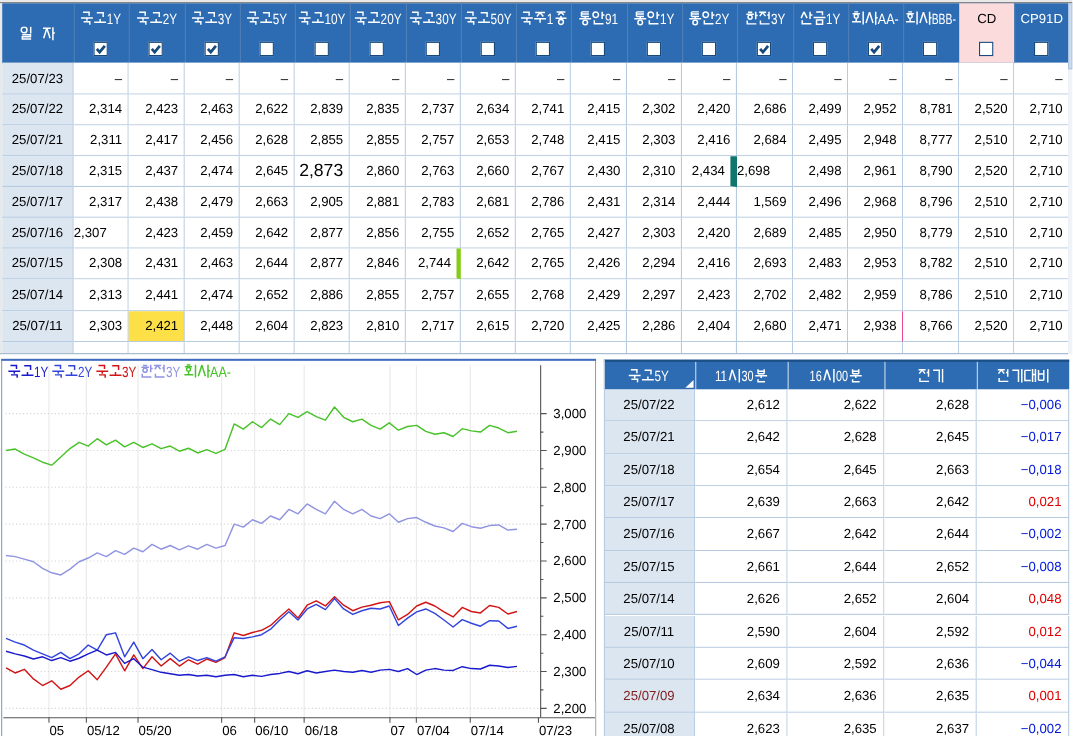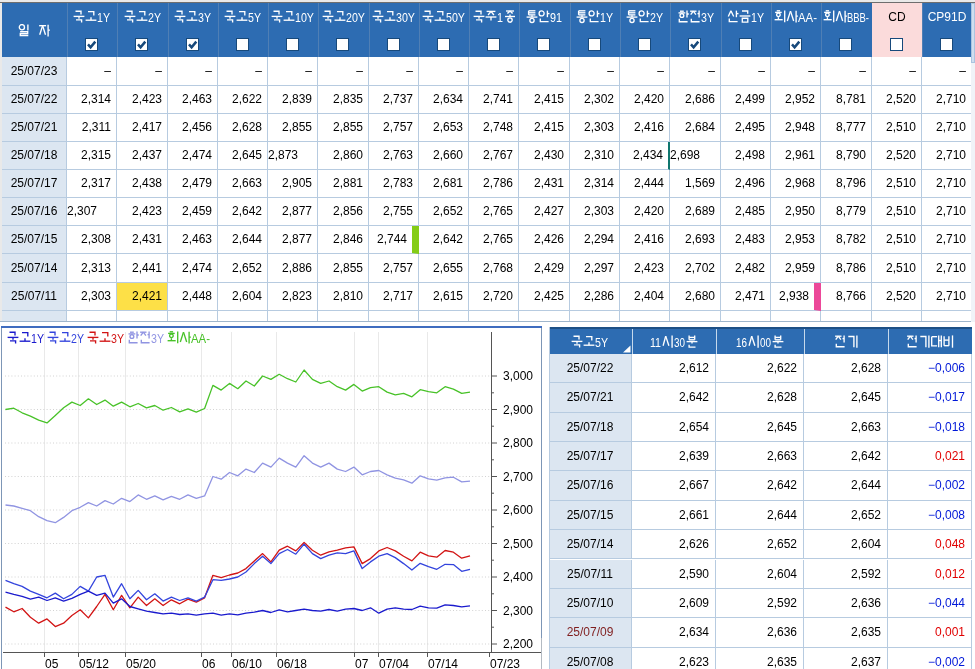--- a/index.html
+++ b/index.html
@@ -343,28 +343,28 @@
     <div style="position:absolute;left:721px;top:114px;width:50px;height:28px;background:#fff;border-right:1px solid #b7cbe0;border-bottom:1px solid #b7cbe0;text-align:right;line-height:27px;font-size:12px;box-sizing:border-box;padding-right:5px">2,495</div>
     <div style="position:absolute;left:771px;top:114px;width:50px;height:28px;background:#fff;border-right:1px solid #b7cbe0;border-bottom:1px solid #b7cbe0;text-align:right;line-height:27px;font-size:12px;box-sizing:border-box;padding-right:5px">2,948</div>
     <div style="position:absolute;left:821px;top:114px;width:51px;height:28px;background:#fff;border-right:1px solid #b7cbe0;border-bottom:1px solid #b7cbe0;text-align:right;line-height:27px;font-size:12px;box-sizing:border-box;padding-right:5px">8,777</div>
     <div style="position:absolute;left:872px;top:114px;width:50px;height:28px;background:#fff;border-right:1px solid #b7cbe0;border-bottom:1px solid #b7cbe0;text-align:right;line-height:27px;font-size:12px;box-sizing:border-box;padding-right:5px">2,510</div>
     <div style="position:absolute;left:922px;top:114px;width:50px;height:28px;background:#fff;border-right:1px solid #b7cbe0;border-bottom:1px solid #b7cbe0;text-align:right;line-height:27px;font-size:12px;box-sizing:border-box;padding-right:5px">2,710</div>
     <div style="position:absolute;left:2px;top:142px;width:65px;height:28px;background:#dce6f1;border-right:1px solid #b7cbe0;border-bottom:1px solid #b7cbe0;text-align:center;line-height:27px;font-size:12px;box-sizing:border-box">25/07/18</div>
     <div style="position:absolute;left:67px;top:142px;width:50px;height:28px;background:#fff;border-right:1px solid #b7cbe0;border-bottom:1px solid #b7cbe0;text-align:right;line-height:27px;font-size:12px;box-sizing:border-box;padding-right:5px">2,315</div>
     <div style="position:absolute;left:117px;top:142px;width:51px;height:28px;background:#fff;border-right:1px solid #b7cbe0;border-bottom:1px solid #b7cbe0;text-align:right;line-height:27px;font-size:12px;box-sizing:border-box;padding-right:5px">2,437</div>
     <div style="position:absolute;left:168px;top:142px;width:50px;height:28px;background:#fff;border-right:1px solid #b7cbe0;border-bottom:1px solid #b7cbe0;text-align:right;line-height:27px;font-size:12px;box-sizing:border-box;padding-right:5px">2,474</div>
     <div style="position:absolute;left:218px;top:142px;width:50px;height:28px;background:#fff;border-right:1px solid #b7cbe0;border-bottom:1px solid #b7cbe0;text-align:right;line-height:27px;font-size:12px;box-sizing:border-box;padding-right:5px">2,645</div>
-    <div style="position:absolute;left:268px;top:142px;width:50px;height:28px;background:#fff;border-right:1px solid #b7cbe0;border-bottom:1px solid #b7cbe0;line-height:27px;font-size:12px;box-sizing:border-box;padding-right:5px">2,873</div>
+    <div style="position:absolute;left:268px;top:142px;width:50px;height:28px;background:#fff;border-right:1px solid #b7cbe0;border-bottom:1px solid #b7cbe0;text-align:right;line-height:27px;font-size:16px;box-sizing:border-box;padding-right:5px">2,873</div>
     <div style="position:absolute;left:318px;top:142px;width:51px;height:28px;background:#fff;border-right:1px solid #b7cbe0;border-bottom:1px solid #b7cbe0;text-align:right;line-height:27px;font-size:12px;box-sizing:border-box;padding-right:5px">2,860</div>
     <div style="position:absolute;left:369px;top:142px;width:50px;height:28px;background:#fff;border-right:1px solid #b7cbe0;border-bottom:1px solid #b7cbe0;text-align:right;line-height:27px;font-size:12px;box-sizing:border-box;padding-right:5px">2,763</div>
     <div style="position:absolute;left:419px;top:142px;width:50px;height:28px;background:#fff;border-right:1px solid #b7cbe0;border-bottom:1px solid #b7cbe0;text-align:right;line-height:27px;font-size:12px;box-sizing:border-box;padding-right:5px">2,660</div>
     <div style="position:absolute;left:469px;top:142px;width:50px;height:28px;background:#fff;border-right:1px solid #b7cbe0;border-bottom:1px solid #b7cbe0;text-align:right;line-height:27px;font-size:12px;box-sizing:border-box;padding-right:5px">2,767</div>
     <div style="position:absolute;left:519px;top:142px;width:51px;height:28px;background:#fff;border-right:1px solid #b7cbe0;border-bottom:1px solid #b7cbe0;text-align:right;line-height:27px;font-size:12px;box-sizing:border-box;padding-right:5px">2,430</div>
     <div style="position:absolute;left:570px;top:142px;width:50px;height:28px;background:#fff;border-right:1px solid #b7cbe0;border-bottom:1px solid #b7cbe0;text-align:right;line-height:27px;font-size:12px;box-sizing:border-box;padding-right:5px">2,310</div>
-    <div style="position:absolute;left:620px;top:142px;width:50px;height:28px;background:#fff;border-right:2px solid #0f766e;border-bottom:1px solid #b7cbe0;text-align:right;line-height:27px;font-size:12px;box-sizing:border-box;padding-right:5px">2,434</div>
+    <div style="position:absolute;left:620px;top:142px;width:50px;height:28px;background:#fff;border-right:6px solid #0f766e;border-bottom:1px solid #b7cbe0;text-align:right;line-height:27px;font-size:12px;box-sizing:border-box;padding-right:5px">2,434</div>
     <div style="position:absolute;left:670px;top:142px;width:51px;height:28px;background:#fff;border-right:1px solid #b7cbe0;border-bottom:1px solid #b7cbe0;line-height:27px;font-size:12px;box-sizing:border-box;padding-right:20px">2,698</div>
     <div style="position:absolute;left:721px;top:142px;width:50px;height:28px;background:#fff;border-right:1px solid #b7cbe0;border-bottom:1px solid #b7cbe0;text-align:right;line-height:27px;font-size:12px;box-sizing:border-box;padding-right:5px">2,498</div>
     <div style="position:absolute;left:771px;top:142px;width:50px;height:28px;background:#fff;border-right:1px solid #b7cbe0;border-bottom:1px solid #b7cbe0;text-align:right;line-height:27px;font-size:12px;box-sizing:border-box;padding-right:5px">2,961</div>
     <div style="position:absolute;left:821px;top:142px;width:51px;height:28px;background:#fff;border-right:1px solid #b7cbe0;border-bottom:1px solid #b7cbe0;text-align:right;line-height:27px;font-size:12px;box-sizing:border-box;padding-right:5px">8,790</div>
     <div style="position:absolute;left:872px;top:142px;width:50px;height:28px;background:#fff;border-right:1px solid #b7cbe0;border-bottom:1px solid #b7cbe0;text-align:right;line-height:27px;font-size:12px;box-sizing:border-box;padding-right:5px">2,520</div>
     <div style="position:absolute;left:922px;top:142px;width:50px;height:28px;background:#fff;border-right:1px solid #b7cbe0;border-bottom:1px solid #b7cbe0;text-align:right;line-height:27px;font-size:12px;box-sizing:border-box;padding-right:5px">2,710</div>
     <div style="position:absolute;left:2px;top:170px;width:65px;height:28px;background:#dce6f1;border-right:1px solid #b7cbe0;border-bottom:1px solid #b7cbe0;text-align:center;line-height:27px;font-size:12px;box-sizing:border-box">25/07/17</div>
     <div style="position:absolute;left:67px;top:170px;width:50px;height:28px;background:#fff;border-right:1px solid #b7cbe0;border-bottom:1px solid #b7cbe0;text-align:right;line-height:27px;font-size:12px;box-sizing:border-box;padding-right:5px">2,317</div>
     <div style="position:absolute;left:117px;top:170px;width:51px;height:28px;background:#fff;border-right:1px solid #b7cbe0;border-bottom:1px solid #b7cbe0;text-align:right;line-height:27px;font-size:12px;box-sizing:border-box;padding-right:5px">2,438</div>
     <div style="position:absolute;left:168px;top:170px;width:50px;height:28px;background:#fff;border-right:1px solid #b7cbe0;border-bottom:1px solid #b7cbe0;text-align:right;line-height:27px;font-size:12px;box-sizing:border-box;padding-right:5px">2,479</div>
@@ -402,21 +402,21 @@
     <div style="position:absolute;left:821px;top:198px;width:51px;height:28px;background:#fff;border-right:1px solid #b7cbe0;border-bottom:1px solid #b7cbe0;text-align:right;line-height:27px;font-size:12px;box-sizing:border-box;padding-right:5px">8,779</div>
     <div style="position:absolute;left:872px;top:198px;width:50px;height:28px;background:#fff;border-right:1px solid #b7cbe0;border-bottom:1px solid #b7cbe0;text-align:right;line-height:27px;font-size:12px;box-sizing:border-box;padding-right:5px">2,510</div>
     <div style="position:absolute;left:922px;top:198px;width:50px;height:28px;background:#fff;border-right:1px solid #b7cbe0;border-bottom:1px solid #b7cbe0;text-align:right;line-height:27px;font-size:12px;box-sizing:border-box;padding-right:5px">2,710</div>
     <div style="position:absolute;left:2px;top:226px;width:65px;height:28px;background:#dce6f1;border-right:1px solid #b7cbe0;border-bottom:1px solid #b7cbe0;text-align:center;line-height:27px;font-size:12px;box-sizing:border-box">25/07/15</div>
     <div style="position:absolute;left:67px;top:226px;width:50px;height:28px;background:#fff;border-right:1px solid #b7cbe0;border-bottom:1px solid #b7cbe0;text-align:right;line-height:27px;font-size:12px;box-sizing:border-box;padding-right:5px">2,308</div>
     <div style="position:absolute;left:117px;top:226px;width:51px;height:28px;background:#fff;border-right:1px solid #b7cbe0;border-bottom:1px solid #b7cbe0;text-align:right;line-height:27px;font-size:12px;box-sizing:border-box;padding-right:5px">2,431</div>
     <div style="position:absolute;left:168px;top:226px;width:50px;height:28px;background:#fff;border-right:1px solid #b7cbe0;border-bottom:1px solid #b7cbe0;text-align:right;line-height:27px;font-size:12px;box-sizing:border-box;padding-right:5px">2,463</div>
     <div style="position:absolute;left:218px;top:226px;width:50px;height:28px;background:#fff;border-right:1px solid #b7cbe0;border-bottom:1px solid #b7cbe0;text-align:right;line-height:27px;font-size:12px;box-sizing:border-box;padding-right:5px">2,644</div>
     <div style="position:absolute;left:268px;top:226px;width:50px;height:28px;background:#fff;border-right:1px solid #b7cbe0;border-bottom:1px solid #b7cbe0;text-align:right;line-height:27px;font-size:12px;box-sizing:border-box;padding-right:5px">2,877</div>
     <div style="position:absolute;left:318px;top:226px;width:51px;height:28px;background:#fff;border-right:1px solid #b7cbe0;border-bottom:1px solid #b7cbe0;text-align:right;line-height:27px;font-size:12px;box-sizing:border-box;padding-right:5px">2,846</div>
-    <div style="position:absolute;left:369px;top:226px;width:50px;height:28px;background:#fff;border-right:7px solid #84cc16;border-bottom:1px solid #b7cbe0;text-align:right;line-height:27px;font-size:12px;box-sizing:border-box;padding-right:5px">2,744</div>
+    <div style="position:absolute;left:369px;top:226px;width:50px;height:28px;background:#fff;border-right:4px solid #84cc16;border-bottom:1px solid #b7cbe0;text-align:right;line-height:27px;font-size:12px;box-sizing:border-box;padding-right:5px">2,744</div>
     <div style="position:absolute;left:419px;top:226px;width:50px;height:28px;background:#fff;border-right:1px solid #b7cbe0;border-bottom:1px solid #b7cbe0;text-align:right;line-height:27px;font-size:12px;box-sizing:border-box;padding-right:5px">2,642</div>
     <div style="position:absolute;left:469px;top:226px;width:50px;height:28px;background:#fff;border-right:1px solid #b7cbe0;border-bottom:1px solid #b7cbe0;text-align:right;line-height:27px;font-size:12px;box-sizing:border-box;padding-right:5px">2,765</div>
     <div style="position:absolute;left:519px;top:226px;width:51px;height:28px;background:#fff;border-right:1px solid #b7cbe0;border-bottom:1px solid #b7cbe0;text-align:right;line-height:27px;font-size:12px;box-sizing:border-box;padding-right:5px">2,426</div>
     <div style="position:absolute;left:570px;top:226px;width:50px;height:28px;background:#fff;border-right:1px solid #b7cbe0;border-bottom:1px solid #b7cbe0;text-align:right;line-height:27px;font-size:12px;box-sizing:border-box;padding-right:5px">2,294</div>
     <div style="position:absolute;left:620px;top:226px;width:50px;height:28px;background:#fff;border-right:1px solid #b7cbe0;border-bottom:1px solid #b7cbe0;text-align:right;line-height:27px;font-size:12px;box-sizing:border-box;padding-right:5px">2,416</div>
     <div style="position:absolute;left:670px;top:226px;width:51px;height:28px;background:#fff;border-right:1px solid #b7cbe0;border-bottom:1px solid #b7cbe0;text-align:right;line-height:27px;font-size:12px;box-sizing:border-box;padding-right:5px">2,693</div>
     <div style="position:absolute;left:721px;top:226px;width:50px;height:28px;background:#fff;border-right:1px solid #b7cbe0;border-bottom:1px solid #b7cbe0;text-align:right;line-height:27px;font-size:12px;box-sizing:border-box;padding-right:5px">2,483</div>
     <div style="position:absolute;left:771px;top:226px;width:50px;height:28px;background:#fff;border-right:1px solid #b7cbe0;border-bottom:1px solid #b7cbe0;text-align:right;line-height:27px;font-size:12px;box-sizing:border-box;padding-right:5px">2,953</div>
     <div style="position:absolute;left:821px;top:226px;width:51px;height:28px;background:#fff;border-right:1px solid #b7cbe0;border-bottom:1px solid #b7cbe0;text-align:right;line-height:27px;font-size:12px;box-sizing:border-box;padding-right:5px">8,782</div>
     <div style="position:absolute;left:872px;top:226px;width:50px;height:28px;background:#fff;border-right:1px solid #b7cbe0;border-bottom:1px solid #b7cbe0;text-align:right;line-height:27px;font-size:12px;box-sizing:border-box;padding-right:5px">2,510</div>
@@ -448,21 +448,21 @@
     <div style="position:absolute;left:268px;top:283px;width:50px;height:28px;background:#fff;border-right:1px solid #b7cbe0;border-bottom:1px solid #b7cbe0;text-align:right;line-height:27px;font-size:12px;box-sizing:border-box;padding-right:5px">2,823</div>
     <div style="position:absolute;left:318px;top:283px;width:51px;height:28px;background:#fff;border-right:1px solid #b7cbe0;border-bottom:1px solid #b7cbe0;text-align:right;line-height:27px;font-size:12px;box-sizing:border-box;padding-right:5px">2,810</div>
     <div style="position:absolute;left:369px;top:283px;width:50px;height:28px;background:#fff;border-right:1px solid #b7cbe0;border-bottom:1px solid #b7cbe0;text-align:right;line-height:27px;font-size:12px;box-sizing:border-box;padding-right:5px">2,717</div>
     <div style="position:absolute;left:419px;top:283px;width:50px;height:28px;background:#fff;border-right:1px solid #b7cbe0;border-bottom:1px solid #b7cbe0;text-align:right;line-height:27px;font-size:12px;box-sizing:border-box;padding-right:5px">2,615</div>
     <div style="position:absolute;left:469px;top:283px;width:50px;height:28px;background:#fff;border-right:1px solid #b7cbe0;border-bottom:1px solid #b7cbe0;text-align:right;line-height:27px;font-size:12px;box-sizing:border-box;padding-right:5px">2,720</div>
     <div style="position:absolute;left:519px;top:283px;width:51px;height:28px;background:#fff;border-right:1px solid #b7cbe0;border-bottom:1px solid #b7cbe0;text-align:right;line-height:27px;font-size:12px;box-sizing:border-box;padding-right:5px">2,425</div>
     <div style="position:absolute;left:570px;top:283px;width:50px;height:28px;background:#fff;border-right:1px solid #b7cbe0;border-bottom:1px solid #b7cbe0;text-align:right;line-height:27px;font-size:12px;box-sizing:border-box;padding-right:5px">2,286</div>
     <div style="position:absolute;left:620px;top:283px;width:50px;height:28px;background:#fff;border-right:1px solid #b7cbe0;border-bottom:1px solid #b7cbe0;text-align:right;line-height:27px;font-size:12px;box-sizing:border-box;padding-right:5px">2,404</div>
     <div style="position:absolute;left:670px;top:283px;width:51px;height:28px;background:#fff;border-right:1px solid #b7cbe0;border-bottom:1px solid #b7cbe0;text-align:right;line-height:27px;font-size:12px;box-sizing:border-box;padding-right:5px">2,680</div>
     <div style="position:absolute;left:721px;top:283px;width:50px;height:28px;background:#fff;border-right:1px solid #b7cbe0;border-bottom:1px solid #b7cbe0;text-align:right;line-height:27px;font-size:12px;box-sizing:border-box;padding-right:5px">2,471</div>
-    <div style="position:absolute;left:771px;top:283px;width:50px;height:28px;background:#fff;border-right:7px solid #ec4899;border-bottom:1px solid #b7cbe0;text-align:right;line-height:27px;font-size:12px;box-sizing:border-box;padding-right:5px">2,938</div>
+    <div style="position:absolute;left:771px;top:283px;width:50px;height:28px;background:#fff;border-right:1px solid #ec4899;border-bottom:1px solid #b7cbe0;text-align:right;line-height:27px;font-size:12px;box-sizing:border-box;padding-right:5px">2,938</div>
     <div style="position:absolute;left:821px;top:283px;width:51px;height:28px;background:#fff;border-right:1px solid #b7cbe0;border-bottom:1px solid #b7cbe0;text-align:right;line-height:27px;font-size:12px;box-sizing:border-box;padding-right:5px">8,766</div>
     <div style="position:absolute;left:872px;top:283px;width:50px;height:28px;background:#fff;border-right:1px solid #b7cbe0;border-bottom:1px solid #b7cbe0;text-align:right;line-height:27px;font-size:12px;box-sizing:border-box;padding-right:5px">2,520</div>
     <div style="position:absolute;left:922px;top:283px;width:50px;height:28px;background:#fff;border-right:1px solid #b7cbe0;border-bottom:1px solid #b7cbe0;text-align:right;line-height:27px;font-size:12px;box-sizing:border-box;padding-right:5px">2,710</div>
     <div style="position:absolute;left:2px;top:311px;width:65px;height:10px;background:#dce6f1;border-right:1px solid #b7cbe0;box-sizing:border-box"></div>
     <div style="position:absolute;left:67px;top:311px;width:50px;height:10px;background:#fff;border-right:1px solid #b7cbe0;box-sizing:border-box"></div>
     <div style="position:absolute;left:117px;top:311px;width:51px;height:10px;background:#fff;border-right:1px solid #b7cbe0;box-sizing:border-box"></div>
     <div style="position:absolute;left:168px;top:311px;width:50px;height:10px;background:#fff;border-right:1px solid #b7cbe0;box-sizing:border-box"></div>
     <div style="position:absolute;left:218px;top:311px;width:50px;height:10px;background:#fff;border-right:1px solid #b7cbe0;box-sizing:border-box"></div>
     <div style="position:absolute;left:268px;top:311px;width:50px;height:10px;background:#fff;border-right:1px solid #b7cbe0;box-sizing:border-box"></div>
     <div style="position:absolute;left:318px;top:311px;width:51px;height:10px;background:#fff;border-right:1px solid #b7cbe0;box-sizing:border-box"></div>

